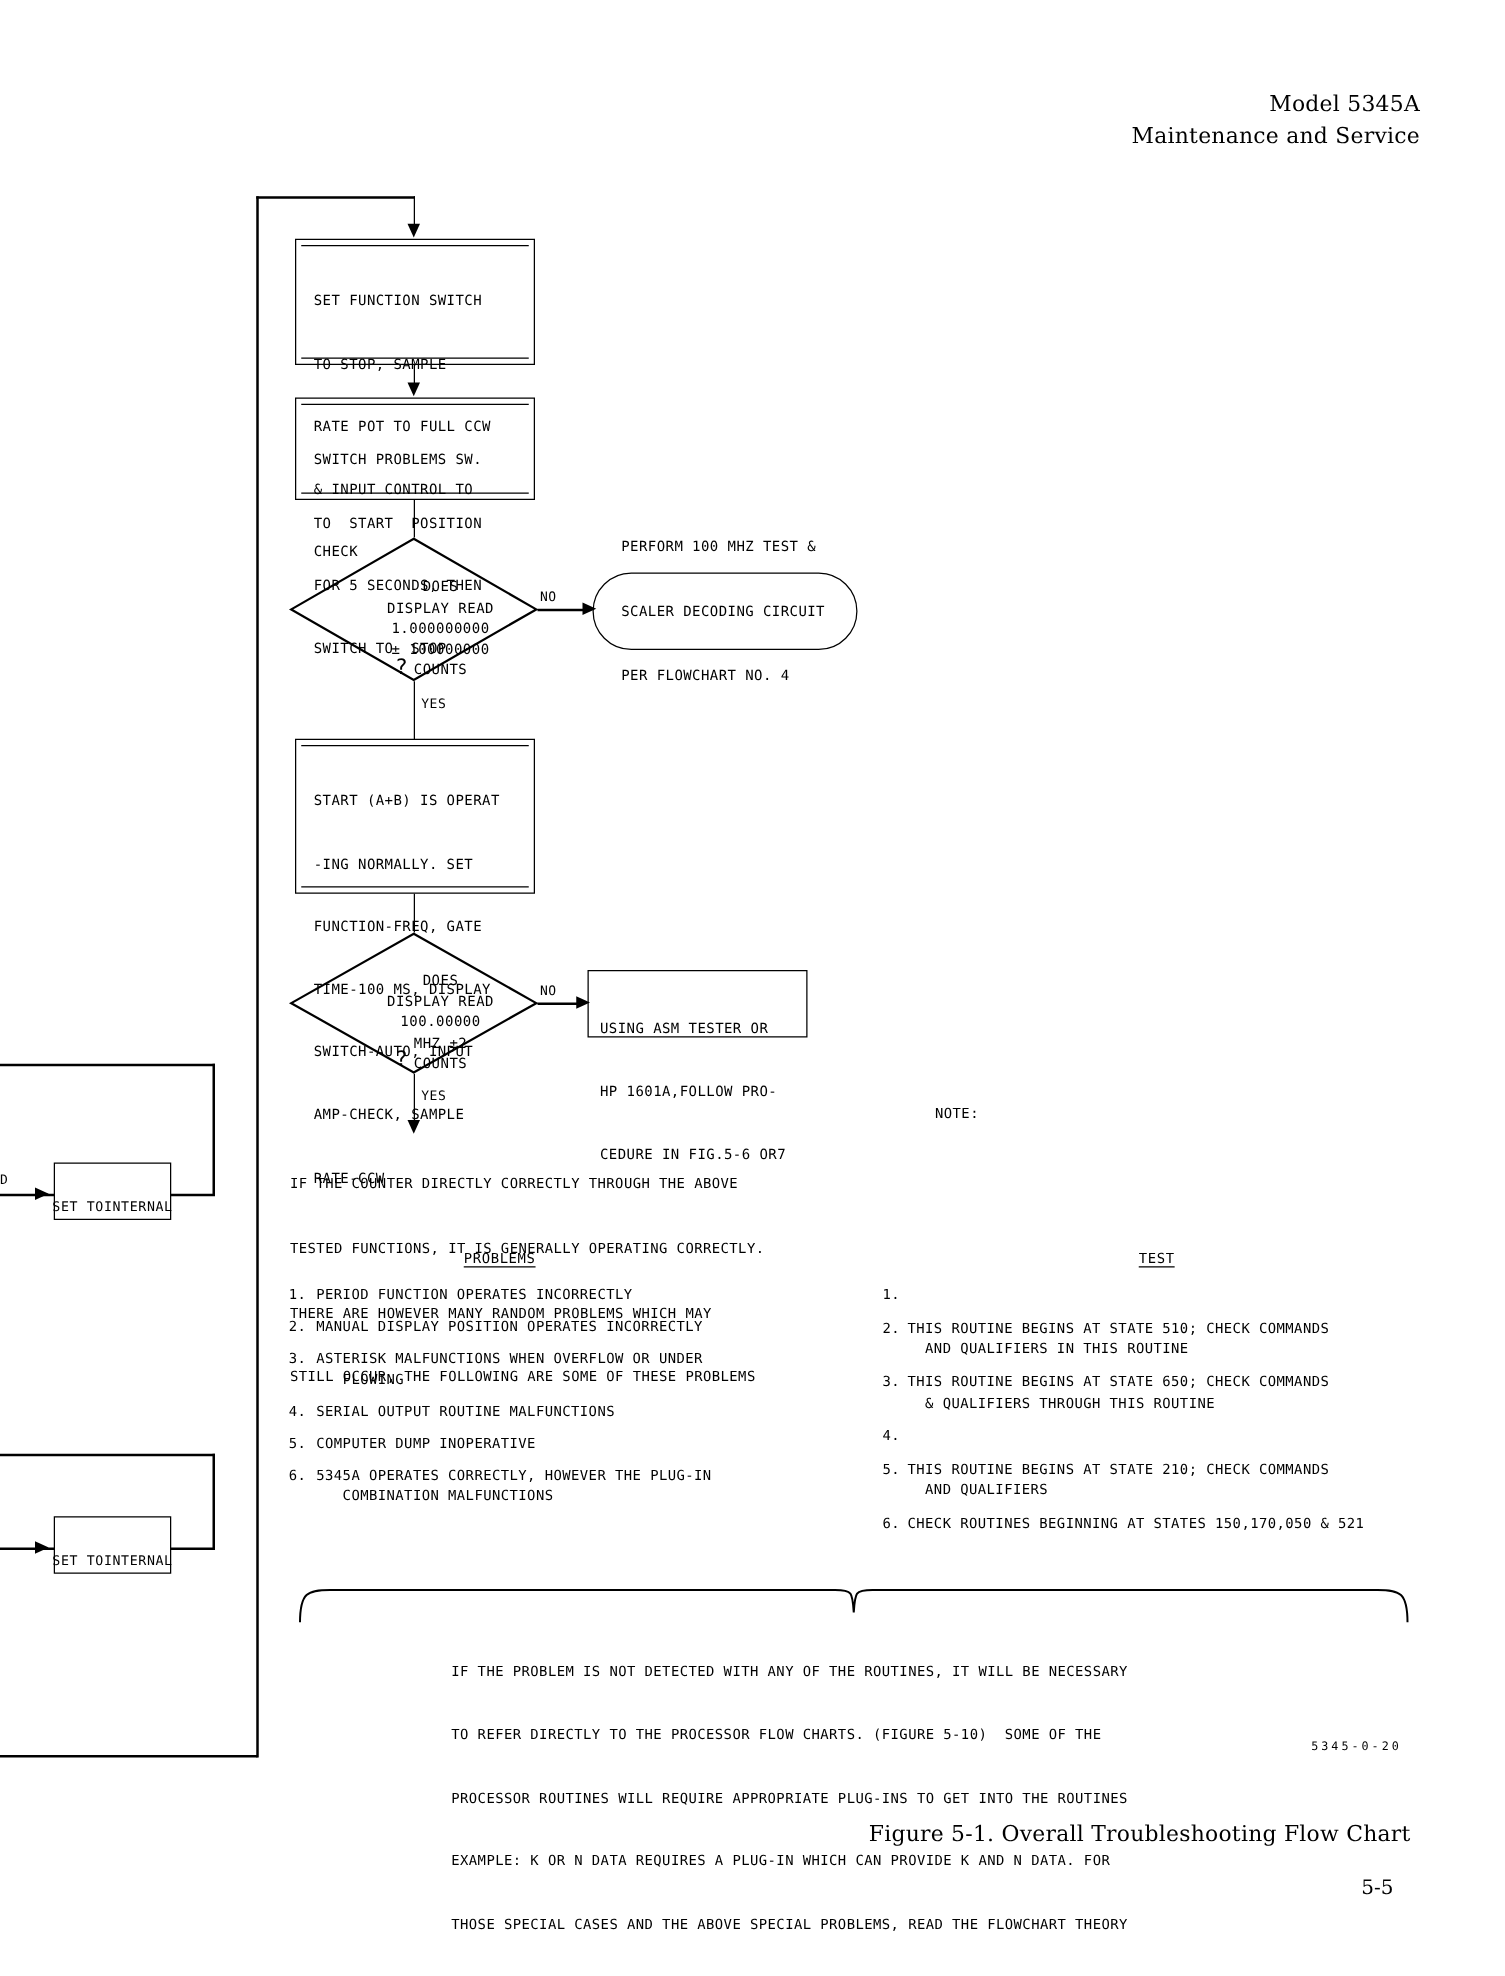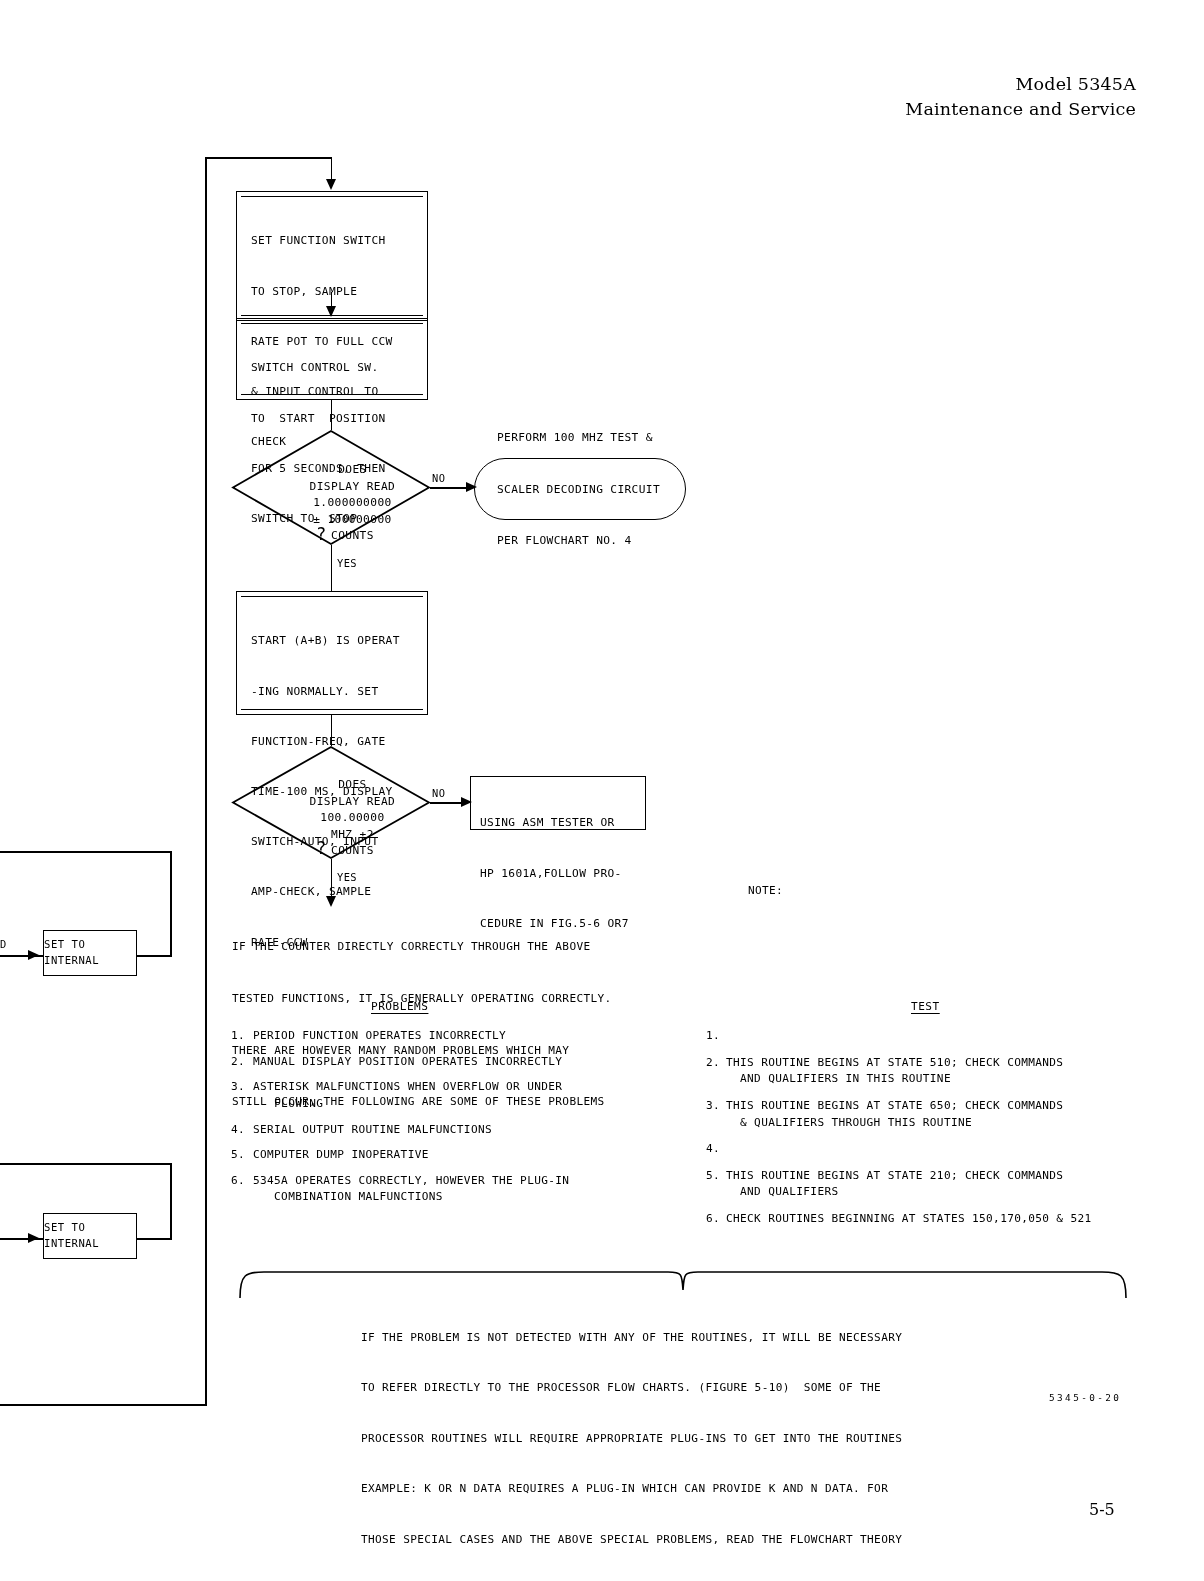--- a/index.html
+++ b/index.html
@@ -108,22 +108,22 @@
   .litem .txt { white-space:pre; }
 
   .tlist .litem { margin-bottom:10px; }
   .tlist .litem .num { width:20px; flex:0 0 20px; }
 
   
   .cutbox {
     position:absolute;
     border:1.6px solid #000;
     font-size:10.6px; line-height:1.5; letter-spacing:.5px;
-    display:flex; flex-direction:column; justify-content:center;
-    align-items:flex-start;
+    display:flex; flex-direction:row; justify-content:center;
+    align-items:flex-end;
     white-space:pre;
   }
 
   
   .brace { position:absolute; }
 
   
   .fig-caption {
     position:absolute;
     font-family:"DejaVu Serif", serif;
@@ -147,33 +147,33 @@
   <div class="doc-header">
     <div>Model 5345A</div>
     <div>Maintenance and Service</div>
   </div>
 
   <div class="vline" style="left:205px; top:157px; height:1249px;"></div>
   <div class="hline" style="left:205px; top:157px; width:127px;"></div>
   <div class="vline" style="left:330.5px; top:157px; height:24px;"></div>
   <div class="arrow-d" style="left:325.5px; top:179px;"></div>
 
-  <div class="fbox dbl" style="left:236px; top:191px; width:192px; height:130px;">
+  <div class="fbox dbl" style="left:236px; top:191px; width:192px; height:101px;">
     <span class="ln">SET FUNCTION SWITCH</span>
     <span class="ln">TO STOP, SAMPLE</span>
     <span class="ln">RATE POT TO FULL CCW</span>
     <span class="ln">&amp; INPUT CONTROL TO</span>
     <span class="ln">CHECK</span>
   </div>
 
   <div class="vline" style="left:330.5px; top:292px; height:16px;"></div>
   <div class="arrow-d" style="left:325.5px; top:306px;"></div>
 
   <div class="fbox dbl" style="left:236px; top:318px; width:192px; height:82px;">
-    <span class="ln">SWITCH CONTROL SW.</span>
+    <span class="ln">SWITCH PROBLEMS SW.</span>
     <span class="ln">TO  START  POSITION</span>
     <span class="ln">FOR 5 SECONDS, THEN</span>
     <span class="ln">SWITCH TO  STOP</span>
   </div>
 
   <div class="vline" style="left:330.5px; top:400px; height:30px;"></div>
 
   <div class="diamond-wrap" style="left:232px; top:430px; width:198px; height:115px;">
     <svg width="198" height="115" viewBox="0 0 198 115">
       <polygon points="99,1 197,57.5 99,114 1,57.5" fill="none" stroke="#000" stroke-width="1.8"></polygon>
@@ -343,16 +343,17 @@
     <div>TO REFER DIRECTLY TO THE PROCESSOR FLOW CHARTS. (FIGURE 5-10)  SOME OF THE</div>
     <div>PROCESSOR ROUTINES WILL REQUIRE APPROPRIATE PLUG-INS TO GET INTO THE ROUTINES</div>
     <div>EXAMPLE: K OR N DATA REQUIRES A PLUG-IN WHICH CAN PROVIDE K AND N DATA. FOR</div>
     <div>THOSE SPECIAL CASES AND THE ABOVE SPECIAL PROBLEMS, READ THE FLOWCHART THEORY</div>
     
     
   </div>
 
   <div class="partno" style="left:1049px; top:1392px;">5345-0-20</div>
 
+  <div class="fig-caption" style="left:695px; top:1458px;">Figure 5-1.  Overall Troubleshooting Flow Chart</div>
 
   <div class="page-num" style="left:1089px; top:1500px;">5-5</div>
 
 </div>
 
 </body></html>

